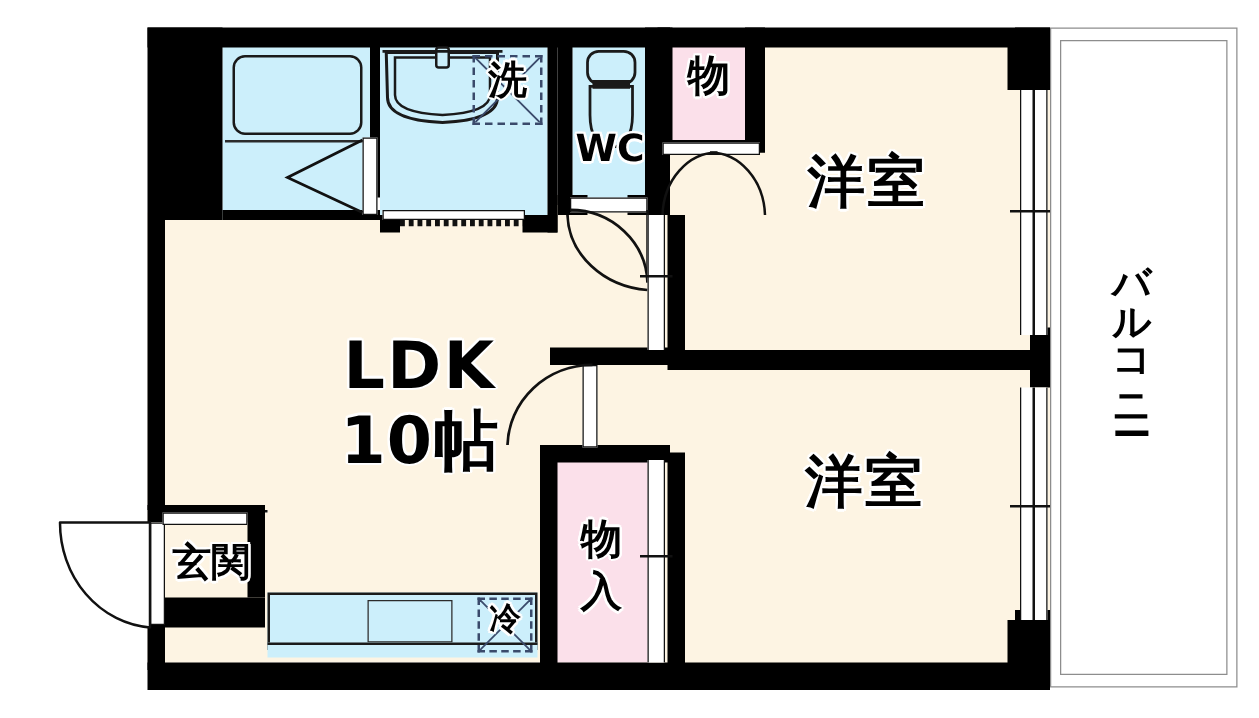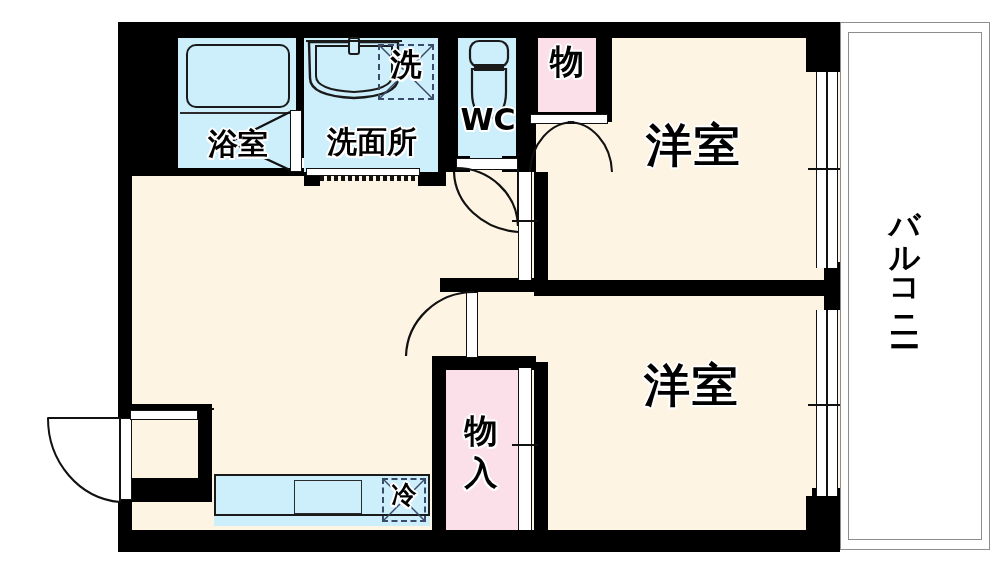--- a/index.html
+++ b/index.html
@@ -265,30 +265,31 @@
   <div class="slide-mid-h" style="left:808px;top:168px;width:38px;height:2px;"></div>
 
   <div class="slide-v" style="left:816px;top:310px;width:22px;height:186px;"></div>
   <div class="slide-mid-v" style="left:826px;top:310px;width:2px;height:186px;"></div>
   <div class="slide-mid-h" style="left:808px;top:404px;width:38px;height:2px;"></div>
 
   <div class="balc-outer" style="left:840px;top:22px;width:150px;height:528px;"></div>
   <div class="balc-inner" style="left:848px;top:32px;width:134px;height:508px;"></div>
   <div class="lbl lbl-lat" style="left:880px;top:190px;width:40px;font-size:31px;line-height:1.0;">バルコニー</div>
 
-  <div class="lbl" style="left:178px;top:128px;width:120px;font-size:30px;">浴室</div>
-
-  <div class="lbl" style="left:304px;top:126px;width:136px;font-size:30px;">洗面所</div>
+
 
   <div class="lbl" style="left:456px;top:104px;width:64px;font-size:30px;">WC</div>
 
   <div class="lbl" style="left:536px;top:44px;width:62px;font-size:34px;">物</div>
 
   <div class="lbl" style="left:442px;top:414px;width:78px;font-size:33px;">物</div>
   <div class="lbl" style="left:442px;top:456px;width:78px;font-size:33px;">入</div>
 
-
+  <div class="lbl" style="left:126px;top:434px;width:86px;font-size:31px;">玄関</div>
+
+  <div class="lbl" style="left:236px;top:266px;width:200px;font-size:52px;letter-spacing:2px;">LDK</div>
+  <div class="lbl" style="left:236px;top:326px;width:200px;font-size:52px;letter-spacing:1px;">10帖</div>
 
   <div class="lbl" style="left:604px;top:122px;width:180px;font-size:46px;letter-spacing:2px;">洋室</div>
 
   <div class="lbl" style="left:602px;top:362px;width:180px;font-size:46px;letter-spacing:2px;">洋室</div>
 
 </div>
 
 </body></html>

